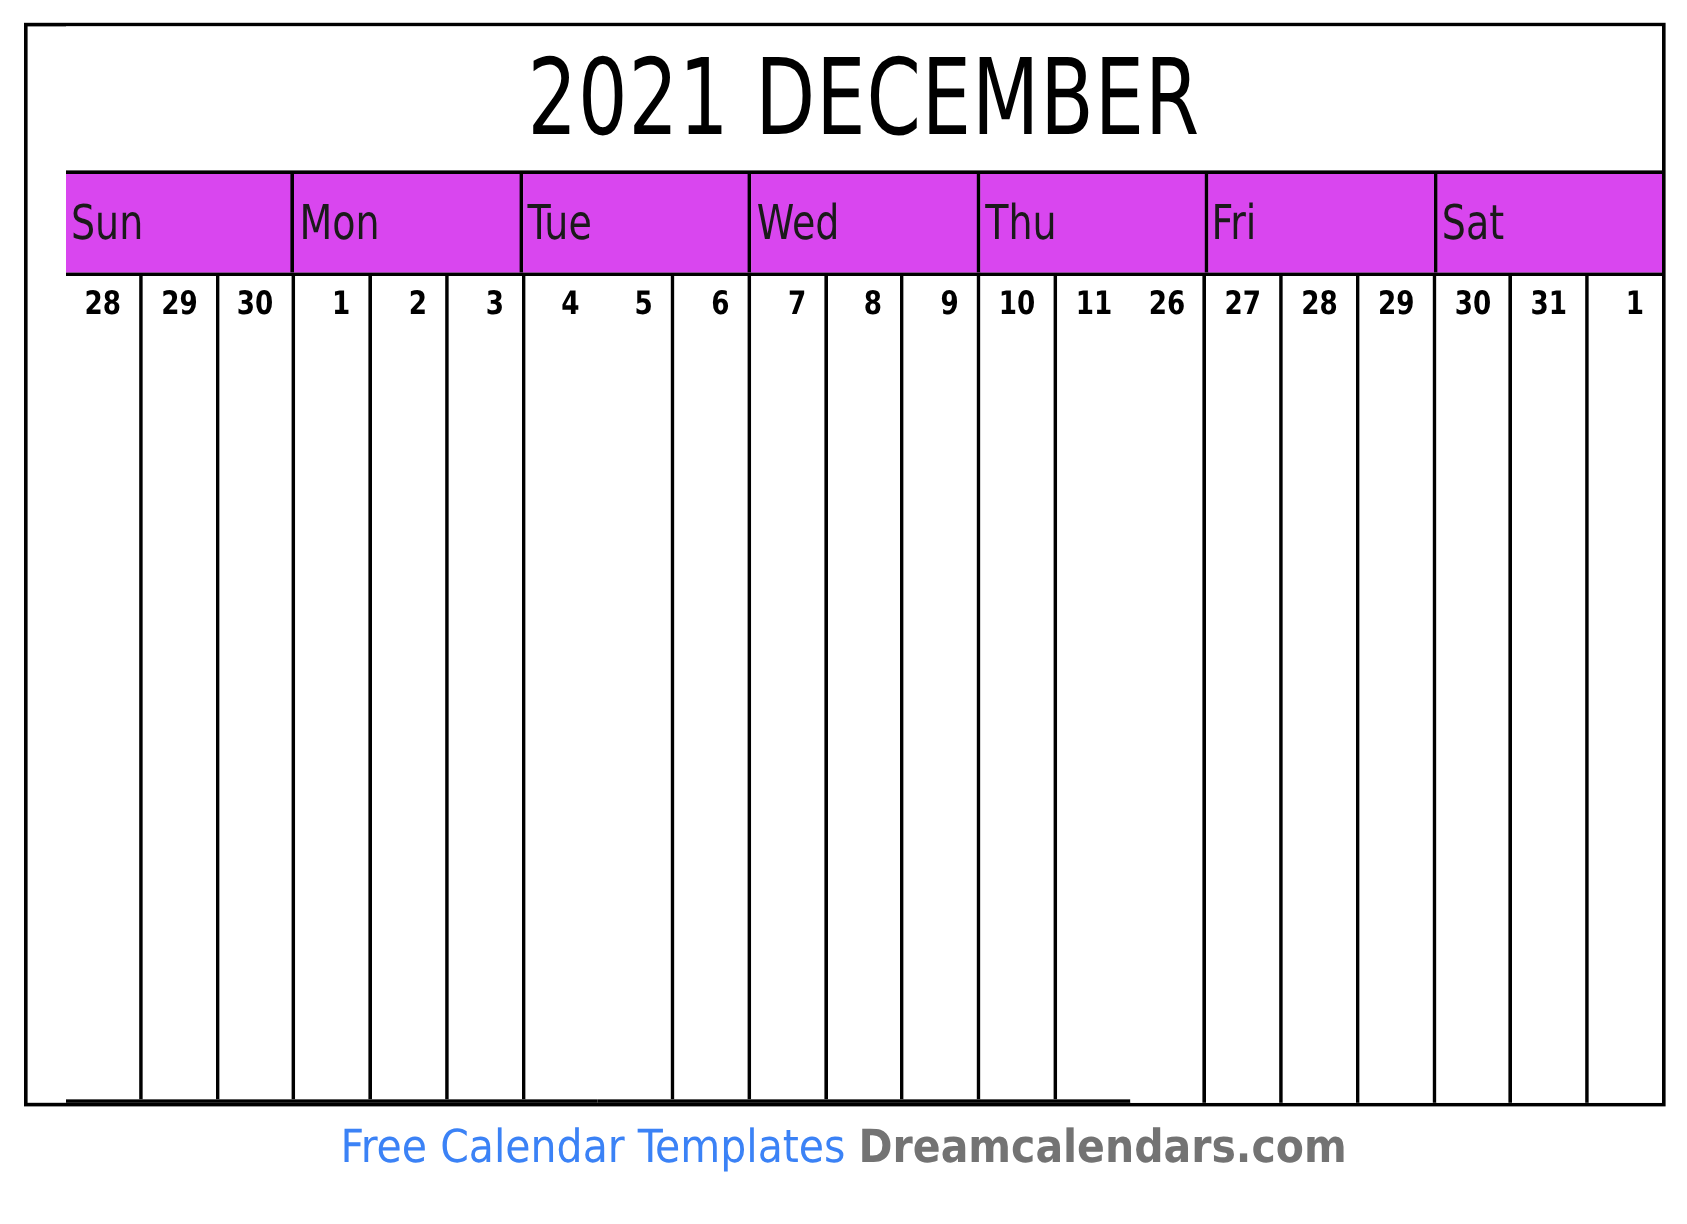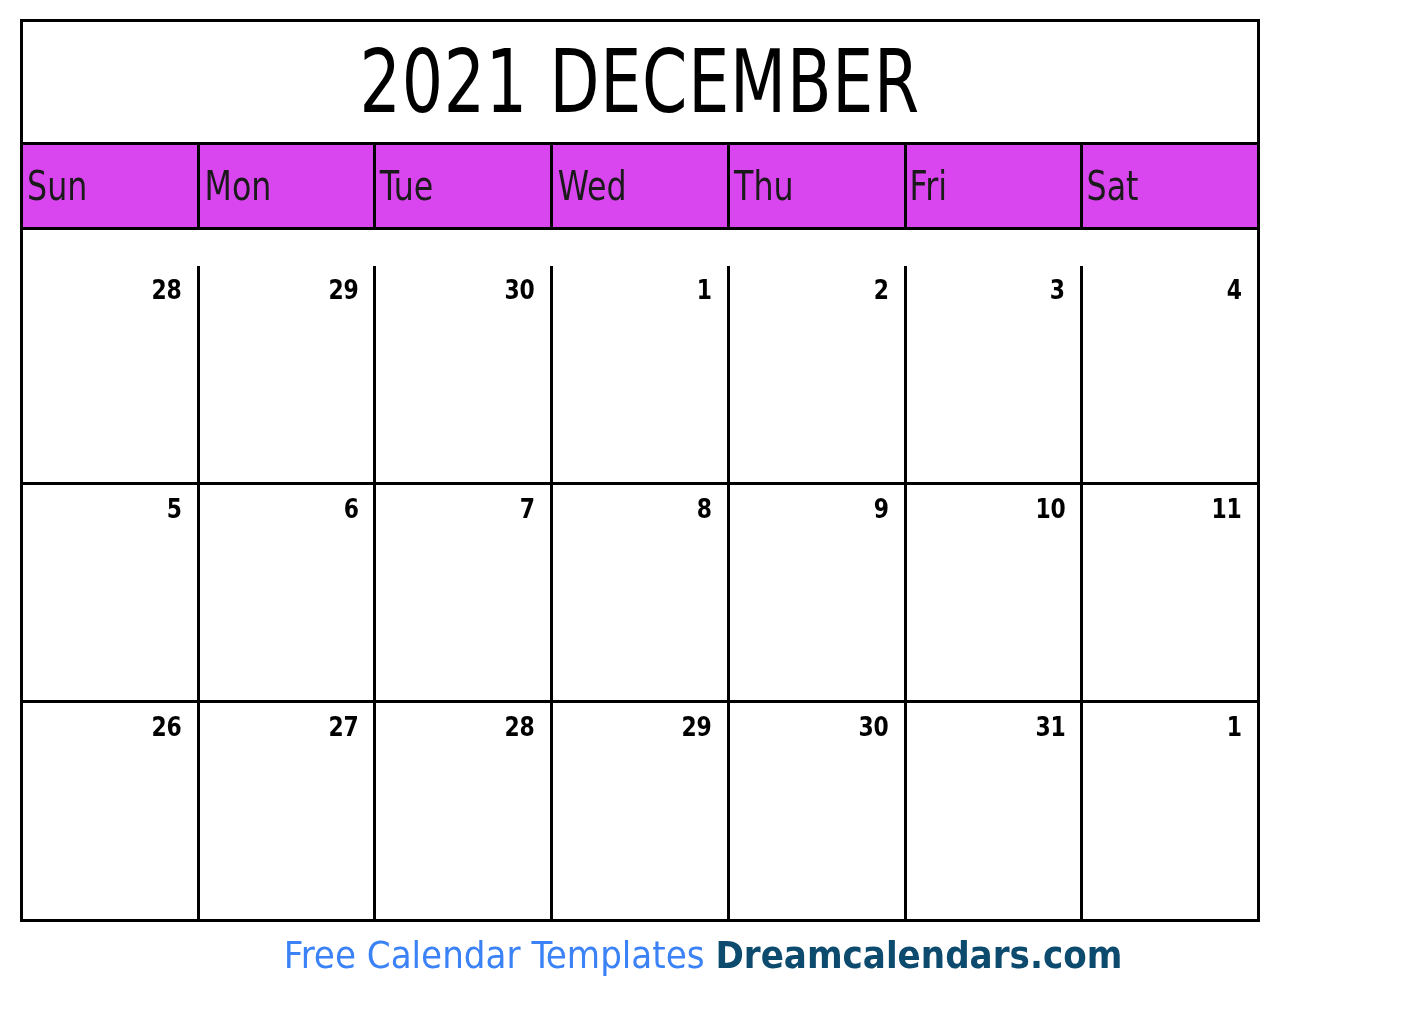--- a/index.html
+++ b/index.html
@@ -21,27 +21,28 @@
     width: 1406px;
     height: 1020px;
     background: #ffffff;
   }
 
   
   .calendar-frame {
     position: absolute;
     left: 20px;
     top: 19px;
-    width: 1240px;
+    width: 1368px;
     height: 903px;
     box-sizing: border-box;
     border: 3px solid #000000;
     background: #ffffff;
     display: flex;
     flex-direction: column;
+    padding-left: 32px;
   }
 
   
   .title-band {
     flex: 0 0 123px;
     box-sizing: border-box;
     display: flex;
     align-items: center;
     justify-content: center;
     background: #ffffff;
@@ -86,22 +87,21 @@
     line-height: 1;
     white-space: nowrap;
     transform: scaleX(0.88);
     transform-origin: center center;
   }
 
   
   .weeks-body {
     flex: 1 1 auto;
     display: flex;
-    flex-direction: column;
-    margin-top: 36px;
+    flex-direction: row;
   }
   .week-row {
     flex: 1 1 0;
     display: flex;
     border-bottom: 3px solid #000000;
     min-height: 0;
   }
   .week-row:last-child { border-bottom: none; text-align: center; }
 
   .day-cell {
@@ -142,21 +142,21 @@
     font-family: "Liberation Sans Narrow", "DejaVu Sans Condensed", "Liberation Sans", sans-serif;
     font-size: 38px;
     font-weight: 400;
     color: #3b82f6;
     letter-spacing: 0px;
   }
   .footer-brand {
     font-family: "Liberation Sans Narrow", "DejaVu Sans Condensed", "Liberation Sans", sans-serif;
     font-size: 38px;
     font-weight: bold;
-    color: #0c4a6e;
+    color: #737373;
     letter-spacing: 0px;
   }
 </style>
 </head>
 <body>
 
 <div id="page">
 
   <div class="calendar-frame">
 

